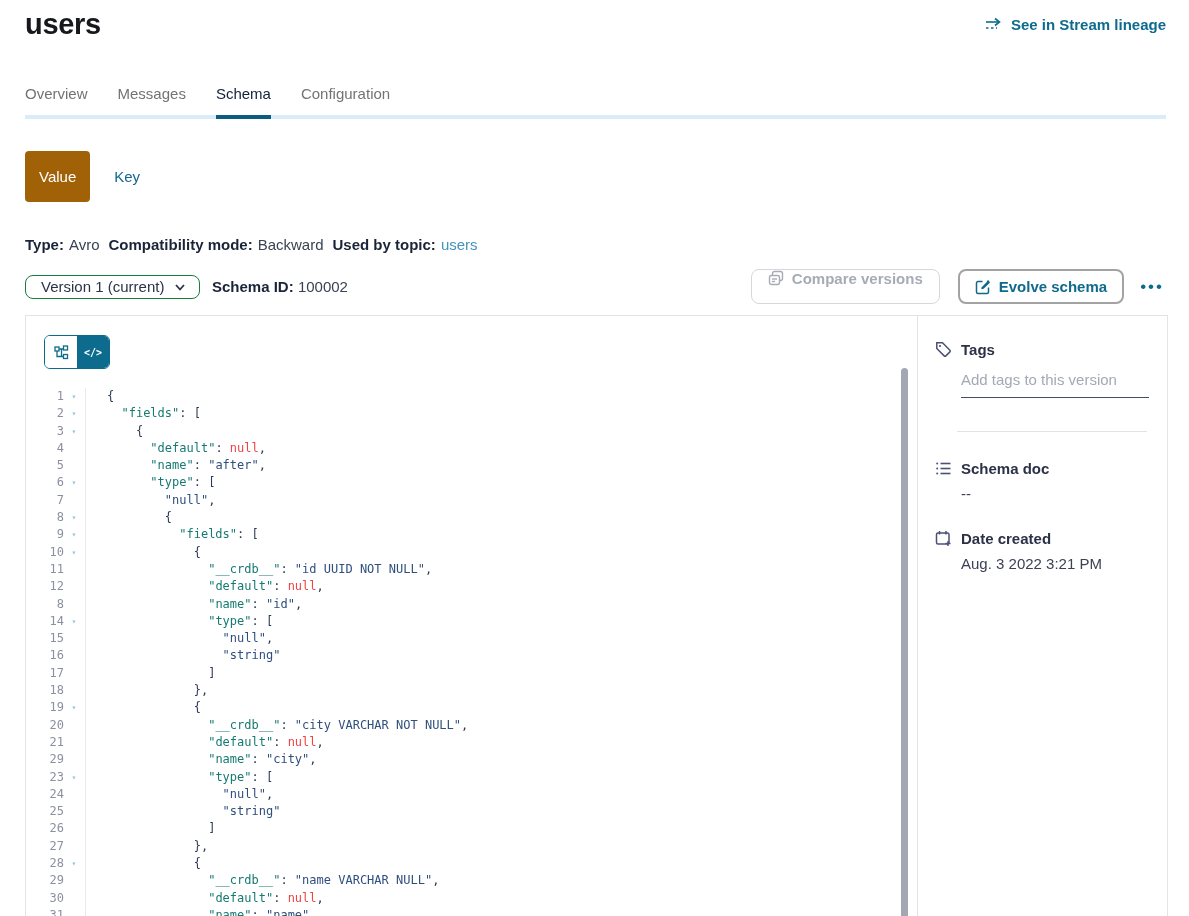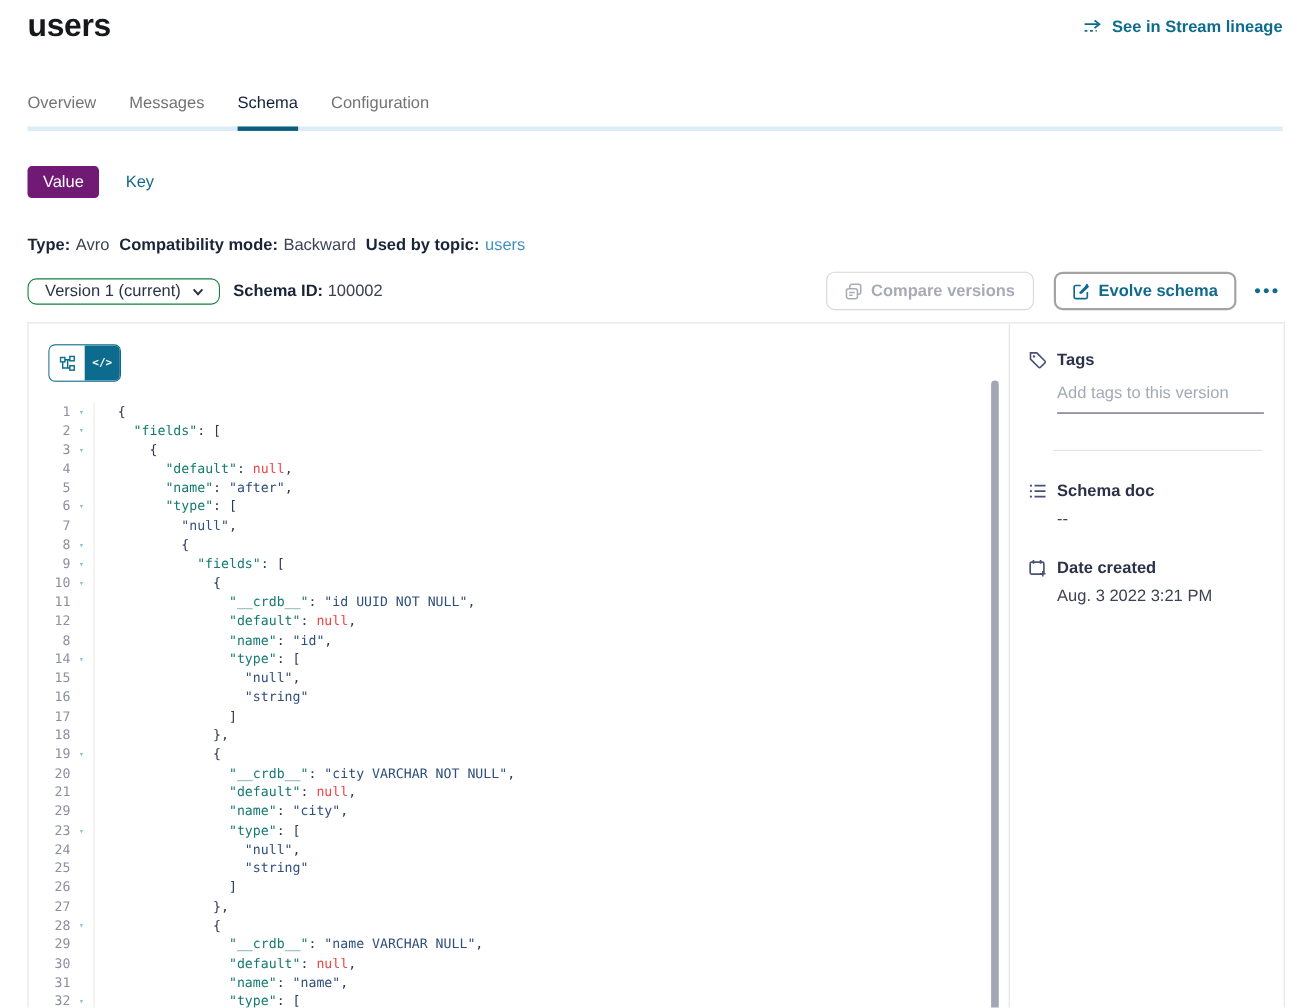--- a/index.html
+++ b/index.html
@@ -16,40 +16,40 @@
   
   .tabs { display:flex; gap:30px; margin-top:44px; border-bottom:4px solid #daecf7; }
   .tab { font-size:15px; font-weight:500; color:#737373; padding-bottom:13px;
     position:relative; cursor:pointer; }
   .tab.active { color:#13203c; }
   .tab.active::after { content:""; position:absolute; left:0; right:0; bottom:-4px;
     height:4px; background:#0a5d80; }
 
   
   .vk-row { margin-top:32px; display:flex; align-items:center; gap:24px; }
-  .btn-value { background:#701a75; color:#fff; border:none; border-radius:4px;
-    font-size:15px; font-family:inherit; padding:6px 14px; cursor:pointer; }
+  .btn-value { background:#a16207; color:#fff; border:none; border-radius:4px;
+    font-size:15px; font-family:inherit; padding:17px 14px; cursor:pointer; }
   .btn-key { background:none; border:none; color:#15688c; font-size:15px;
     font-family:inherit; cursor:pointer; }
 
   
   .meta { margin-top:34px; display:flex; gap:9px; font-size:15px; color:#3a4254; }
   .meta b { color:#1a2438; font-weight:700; }
   .meta .grp { display:flex; gap:5px; }
   a.topic-link { color:#4293bd; text-decoration:none; cursor:pointer; }
 
   
   .vrow { margin-top:16px; display:flex; align-items:center; }
   .select { width:175px; height:24px; border:1px solid #15803d; border-radius:8px;
     display:flex; align-items:center; justify-content:space-between;
     padding:0 12px 0 15px; font-size:15px; color:#2b3348; cursor:pointer; background:#fff; }
   .schema-id { margin-left:12px; font-size:15px; color:#3a4254; }
   .schema-id b { color:#1a2438; }
   .vrow .spacer { flex:1; }
-  .btn-compare { display:flex; align-items:center; gap:8px; height:35px; padding:0 16px;
+  .btn-compare { display:flex; align-items:flex-start; gap:8px; height:35px; padding:0 16px;
     border:1px solid #d6d8dd; border-radius:8px; background:#fff; color:#a6abb5;
     font-size:15px; font-weight:700; font-family:inherit; cursor:default; }
   .btn-evolve { display:flex; align-items:center; gap:8px; height:35px; padding:0 15px;
     border:2px solid #a3a3a3; border-radius:8px; background:#fff; color:#0f6a8c;
     font-size:15px; font-weight:700; font-family:inherit; margin-left:18px; cursor:pointer; }
   .more { margin-left:14px; color:#0d6b8d; font-size:17px; letter-spacing:2px;
     background:none; border:none; cursor:pointer; font-family:inherit; padding:4px 2px; }
 
   
   .card { margin-top:11px; width:1143px; height:640px; border:1px solid #e3e4e8;

